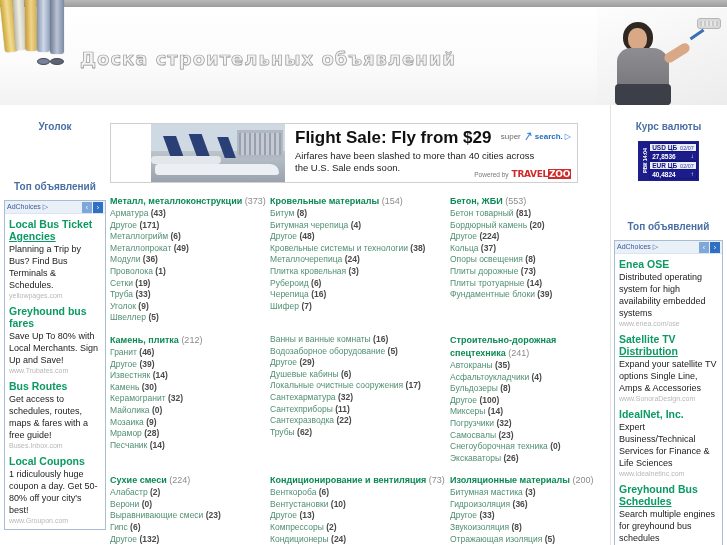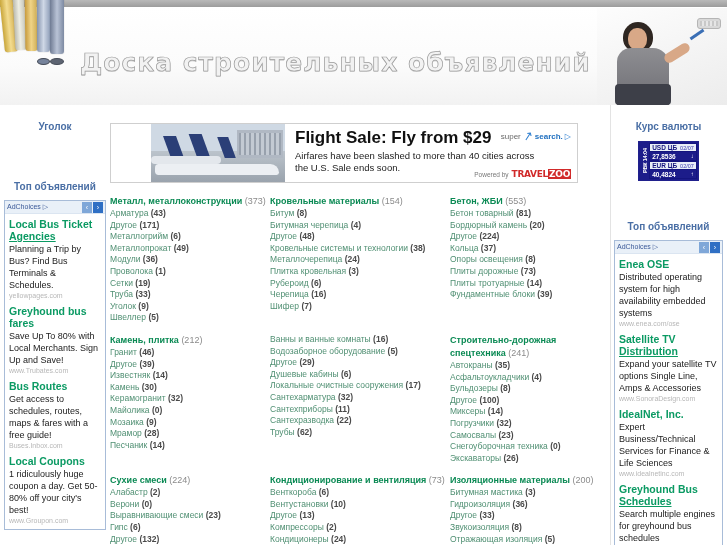--- a/index.html
+++ b/index.html
@@ -59,21 +59,21 @@
             background: linear-gradient(180deg,#8e8e92,#6e6e74); border-radius: 14px 16px 0 0; }
   .p-skirt { position: absolute; right: 56px; top: 76px; width: 56px; height: 21px; background: #3d3f48; border-radius: 4px; }
   .p-arm { position: absolute; right: 36px; top: 40px; width: 28px; height: 10px; background: #d8a887; border-radius: 5px; transform: rotate(-32deg); }
   .p-roller-h { position: absolute; right: 22px; top: 25px; width: 16px; height: 3px; background: #3a6fb5; transform: rotate(-35deg); }
   .p-roller { position: absolute; right: 6px; top: 10px; width: 24px; height: 11px; background: #d9d9d9; border: 1px solid #b5b5b5; border-radius: 3px; }
   .p-roller i { position:absolute; left:2px; top:2px; right:2px; bottom:2px; background: repeating-linear-gradient(90deg,#c8c8c8 0 2px,#e6e6e6 2px 4px); }
 
   .site-title {
     position: absolute; left: 80px; top: 48px;
     font-family: "DejaVu Sans", sans-serif;
-    font-size: 25px; letter-spacing: 1px;
+    font-size: 18px; letter-spacing: 1px;
     color: #f2f2f2;
     -webkit-text-stroke: 0.7px #9b9b9b;
     text-shadow: 0 1px 0 #cfcfcf;
     white-space: nowrap;
     font-weight: bold;
   }
 
   .searchbar {
     position: absolute; left: 0; top: 78px; width: 545px; height: 22px;
     display: flex; align-items: flex-start; margin-top: 32px;

